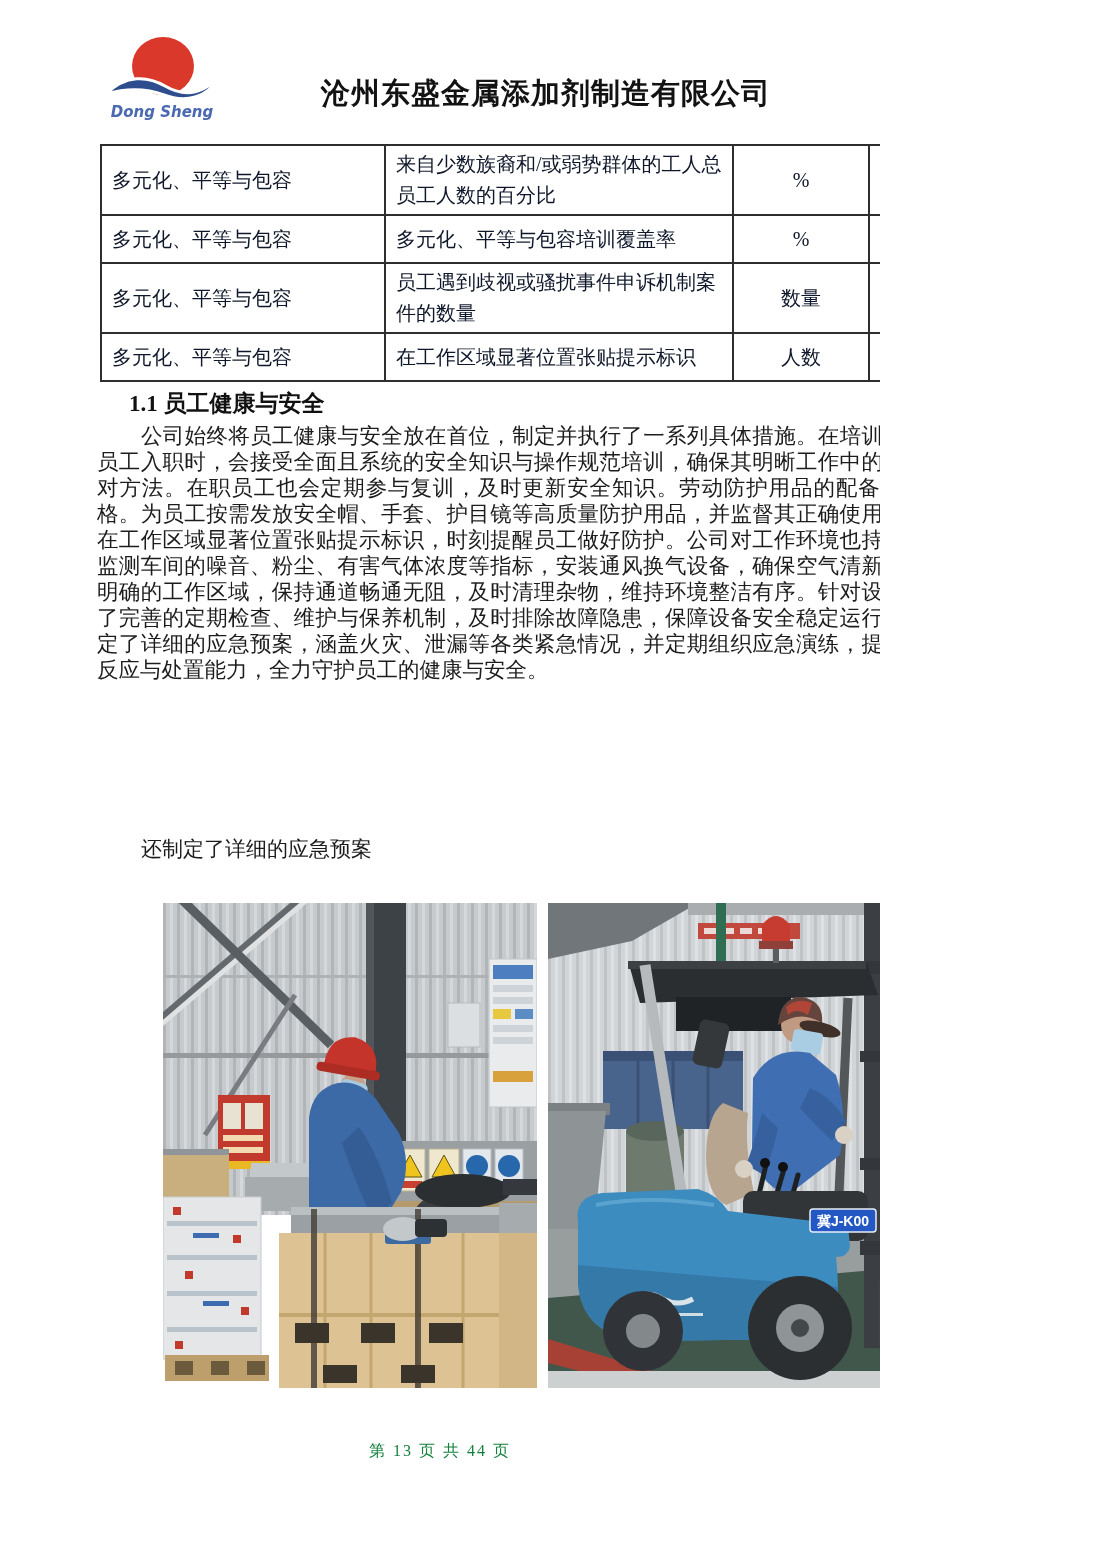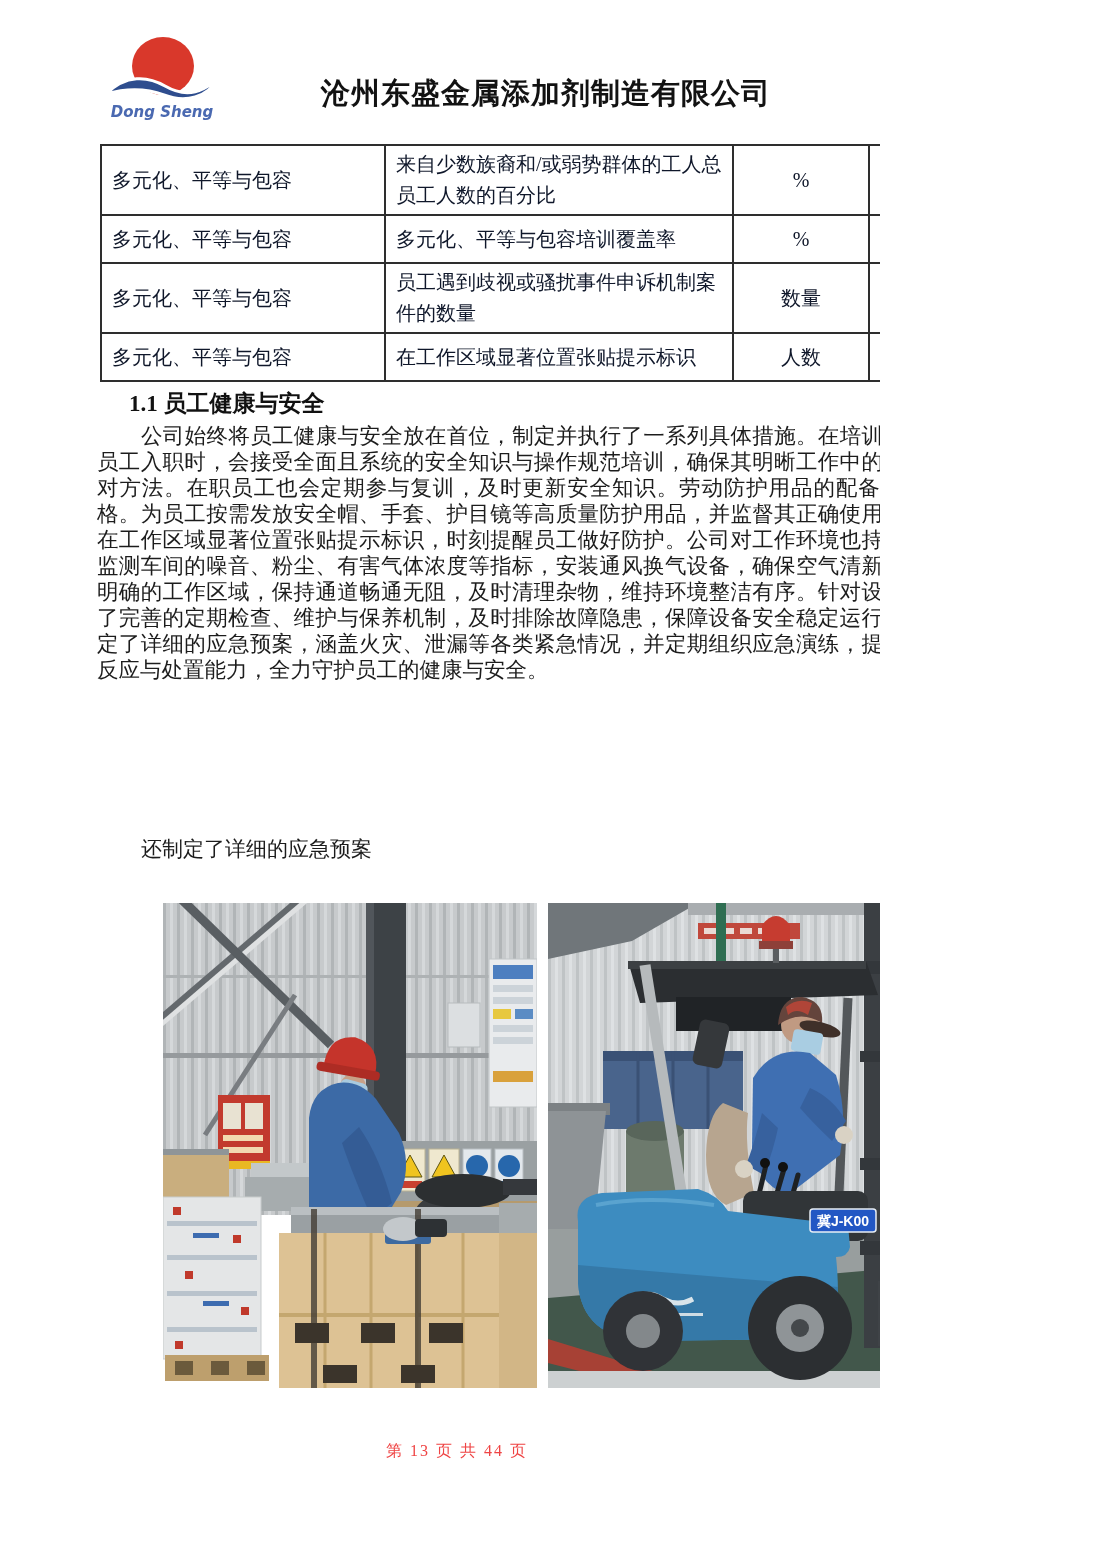--- a/index.html
+++ b/index.html
@@ -33,21 +33,21 @@
   }
   .photo-caption{position:absolute;left:141px;top:835px;font-size:21px;color:#1c1c1c;}
   
   .photo{position:absolute;top:903px;height:485px;overflow:hidden;}
   .photo svg{display:block;width:100%;height:100%;}
   .photo-left{left:163px;width:374px;}
   .photo-right{left:548px;width:385px;}
   
   .footer{
     position:absolute;left:0;top:1441px;width:100%;text-align:center;
-    font-size:16px;letter-spacing:2px;color:#ef4444;padding-left:17px;
+    font-size:16px;letter-spacing:2px;color:#15803d;
   }
   .plate-text{font-family:"Liberation Sans","DejaVu Sans",sans-serif;font-weight:bold;}
 </style>
 </head>
 <body>
 
 <div class="page">
 
   <div class="logo">
     <svg viewBox="0 0 120 96">

